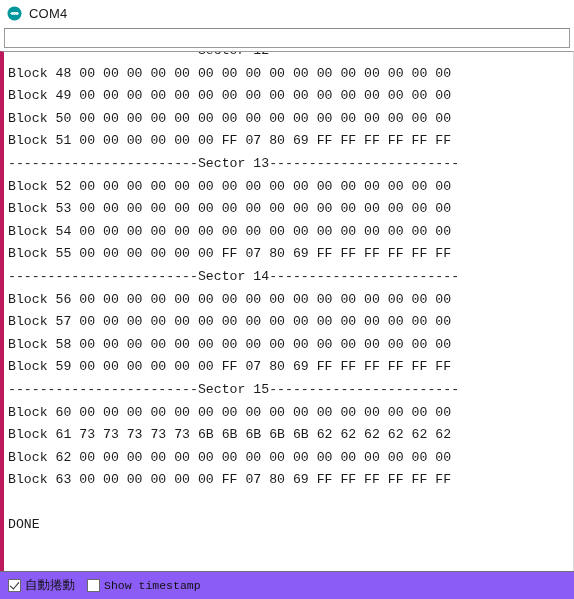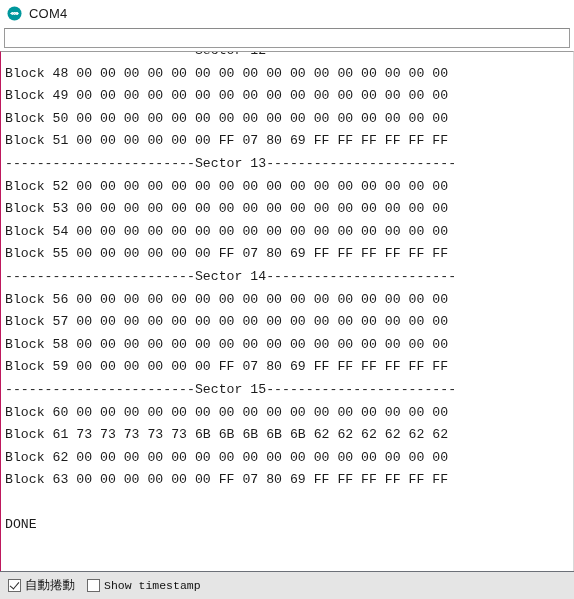--- a/index.html
+++ b/index.html
@@ -74,21 +74,21 @@
     caret-color: #000;
   }
   #send-input::placeholder { color: #9b9b9b; }
 
   
   #console-wrap {
     flex: 1 1 auto;
     position: relative;
     background: #ffffff;
     border-top: 1px solid #9c9c9c;
-    border-left: 1px solid #be185d;
+    border-left: 4px solid #be185d;
     border-right: 1px solid #d9d9d9;
     box-sizing: border-box;
     overflow: hidden;
     text-decoration: underline;
   }
   #console {
     position: absolute;
     top: -12px;           
     left: 0;
     right: 0;
@@ -105,21 +105,21 @@
     height: 22.6px;
     white-space: pre;
     overflow: hidden;
   }
   #console .blank { height: 22.6px; }
 
   
   #statusbar {
     height: 28px;
     min-height: 28px;
-    background: #e5e5e5;
+    background: #8b5cf6;
     border-top: 1px solid #6c7078;
     display: flex;
     align-items: center;
     padding-left: 8px;
     box-sizing: border-box;
   }
   .chk-group {
     display: flex;
     align-items: center;
     margin-right: 12px;

